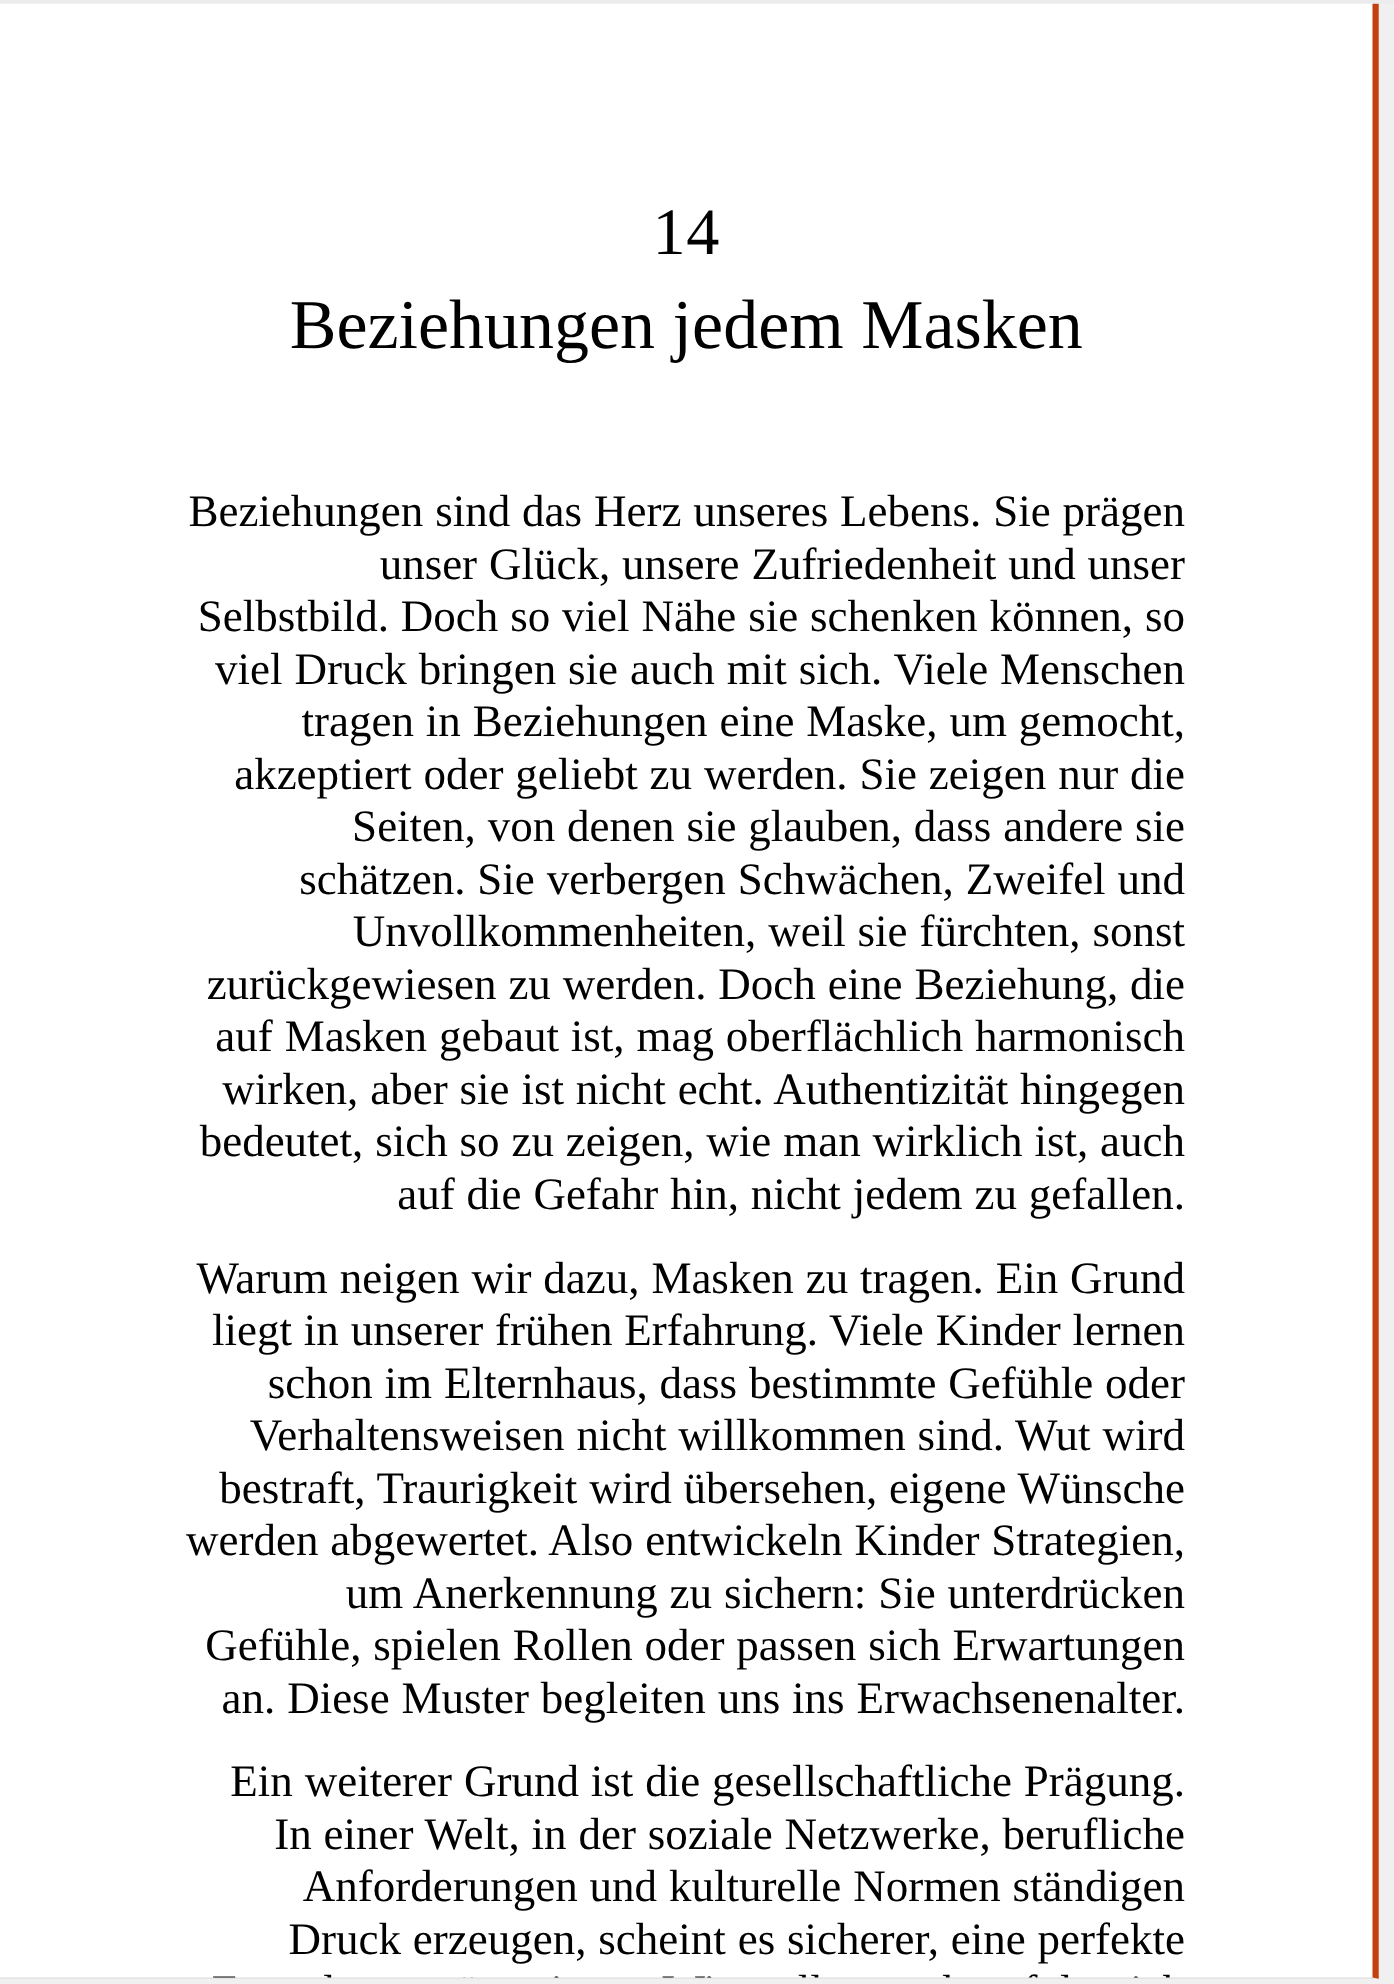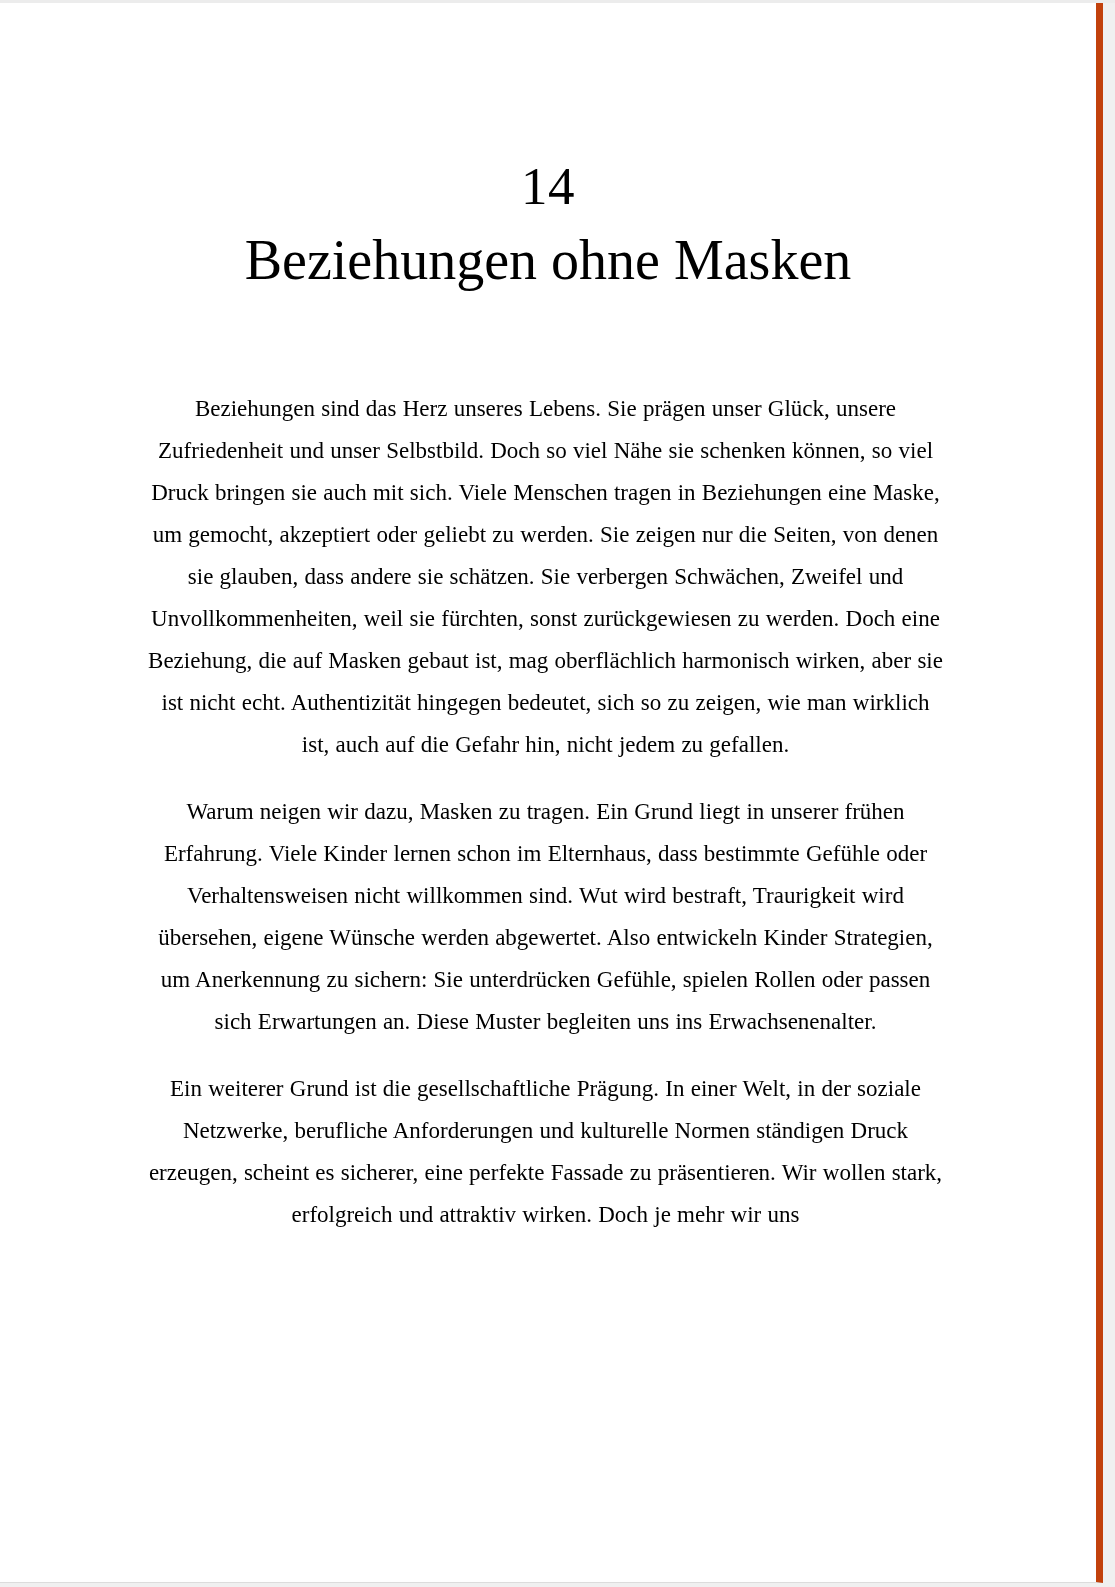--- a/index.html
+++ b/index.html
@@ -29,21 +29,21 @@
     height: 3px;
     background: #ececec;
   }
   #page {
     position: absolute;
     top: 3px;
     left: 0;
     width: 1103px;
     height: 1580px;
     background: #ffffff;
-    border-right: 7px solid #c2410c;
+    border-right: 5px solid #c2410c;
     border-bottom: 1px solid #dcdcdc;
     box-sizing: border-box;
     overflow: hidden;
   }
 
   
   #chapter-header {
     margin: 0;
     padding-top: 152px;
     text-align: center;
@@ -67,42 +67,42 @@
   }
 
   
   #body-text {
     margin: 0;
     padding: 0 150px 0 145px;
     padding-top: 57px;
   }
   .para {
     margin: 0 0 25px 0;
-    font-size: 23px;
+    font-size: 36px;
     line-height: 42px;
-    text-align: center;
+    text-align: right;
     color: #000;
     word-spacing: 0.5px;
   }
   .para:last-child {
     margin-bottom: 14px;
   }
 </style>
 </head>
 <body>
 
 <div id="viewer">
 
   <div id="top-strip"></div>
 
   <div id="page">
 
     <header id="chapter-header">
       <span id="chapter-number">14</span>
-      <h1 id="chapter-title">Beziehungen ohne Masken</h1>
+      <h1 id="chapter-title">Beziehungen jedem Masken</h1>
     </header>
 
     <section id="body-text">
       <p class="para">Beziehungen sind das Herz unseres Lebens. Sie prägen unser Glück, unsere Zufriedenheit und unser Selbstbild. Doch so viel Nähe sie schenken können, so viel Druck bringen sie auch mit sich. Viele Menschen tragen in Beziehungen eine Maske, um gemocht, akzeptiert oder geliebt zu werden. Sie zeigen nur die Seiten, von denen sie glauben, dass andere sie schätzen. Sie verbergen Schwächen, Zweifel und Unvollkommenheiten, weil sie fürchten, sonst zurückgewiesen zu werden. Doch eine Beziehung, die auf Masken gebaut ist, mag oberflächlich harmonisch wirken, aber sie ist nicht echt. Authentizität hingegen bedeutet, sich so zu zeigen, wie man wirklich ist, auch auf die Gefahr hin, nicht jedem zu gefallen.</p>
       <p class="para">Warum neigen wir dazu, Masken zu tragen. Ein Grund liegt in unserer frühen Erfahrung. Viele Kinder lernen schon im Elternhaus, dass bestimmte Gefühle oder Verhaltensweisen nicht willkommen sind. Wut wird bestraft, Traurigkeit wird übersehen, eigene Wünsche werden abgewertet. Also entwickeln Kinder Strategien, um Anerkennung zu sichern: Sie unterdrücken Gefühle, spielen Rollen oder passen sich Erwartungen an. Diese Muster begleiten uns ins Erwachsenenalter.</p>
       <p class="para">Ein weiterer Grund ist die gesellschaftliche Prägung. In einer Welt, in der soziale Netzwerke, berufliche Anforderungen und kulturelle Normen ständigen Druck erzeugen, scheint es sicherer, eine perfekte Fassade zu präsentieren. Wir wollen stark, erfolgreich und attraktiv wirken. Doch je mehr wir uns</p>
     </section>
 
   </div>
 </div>

